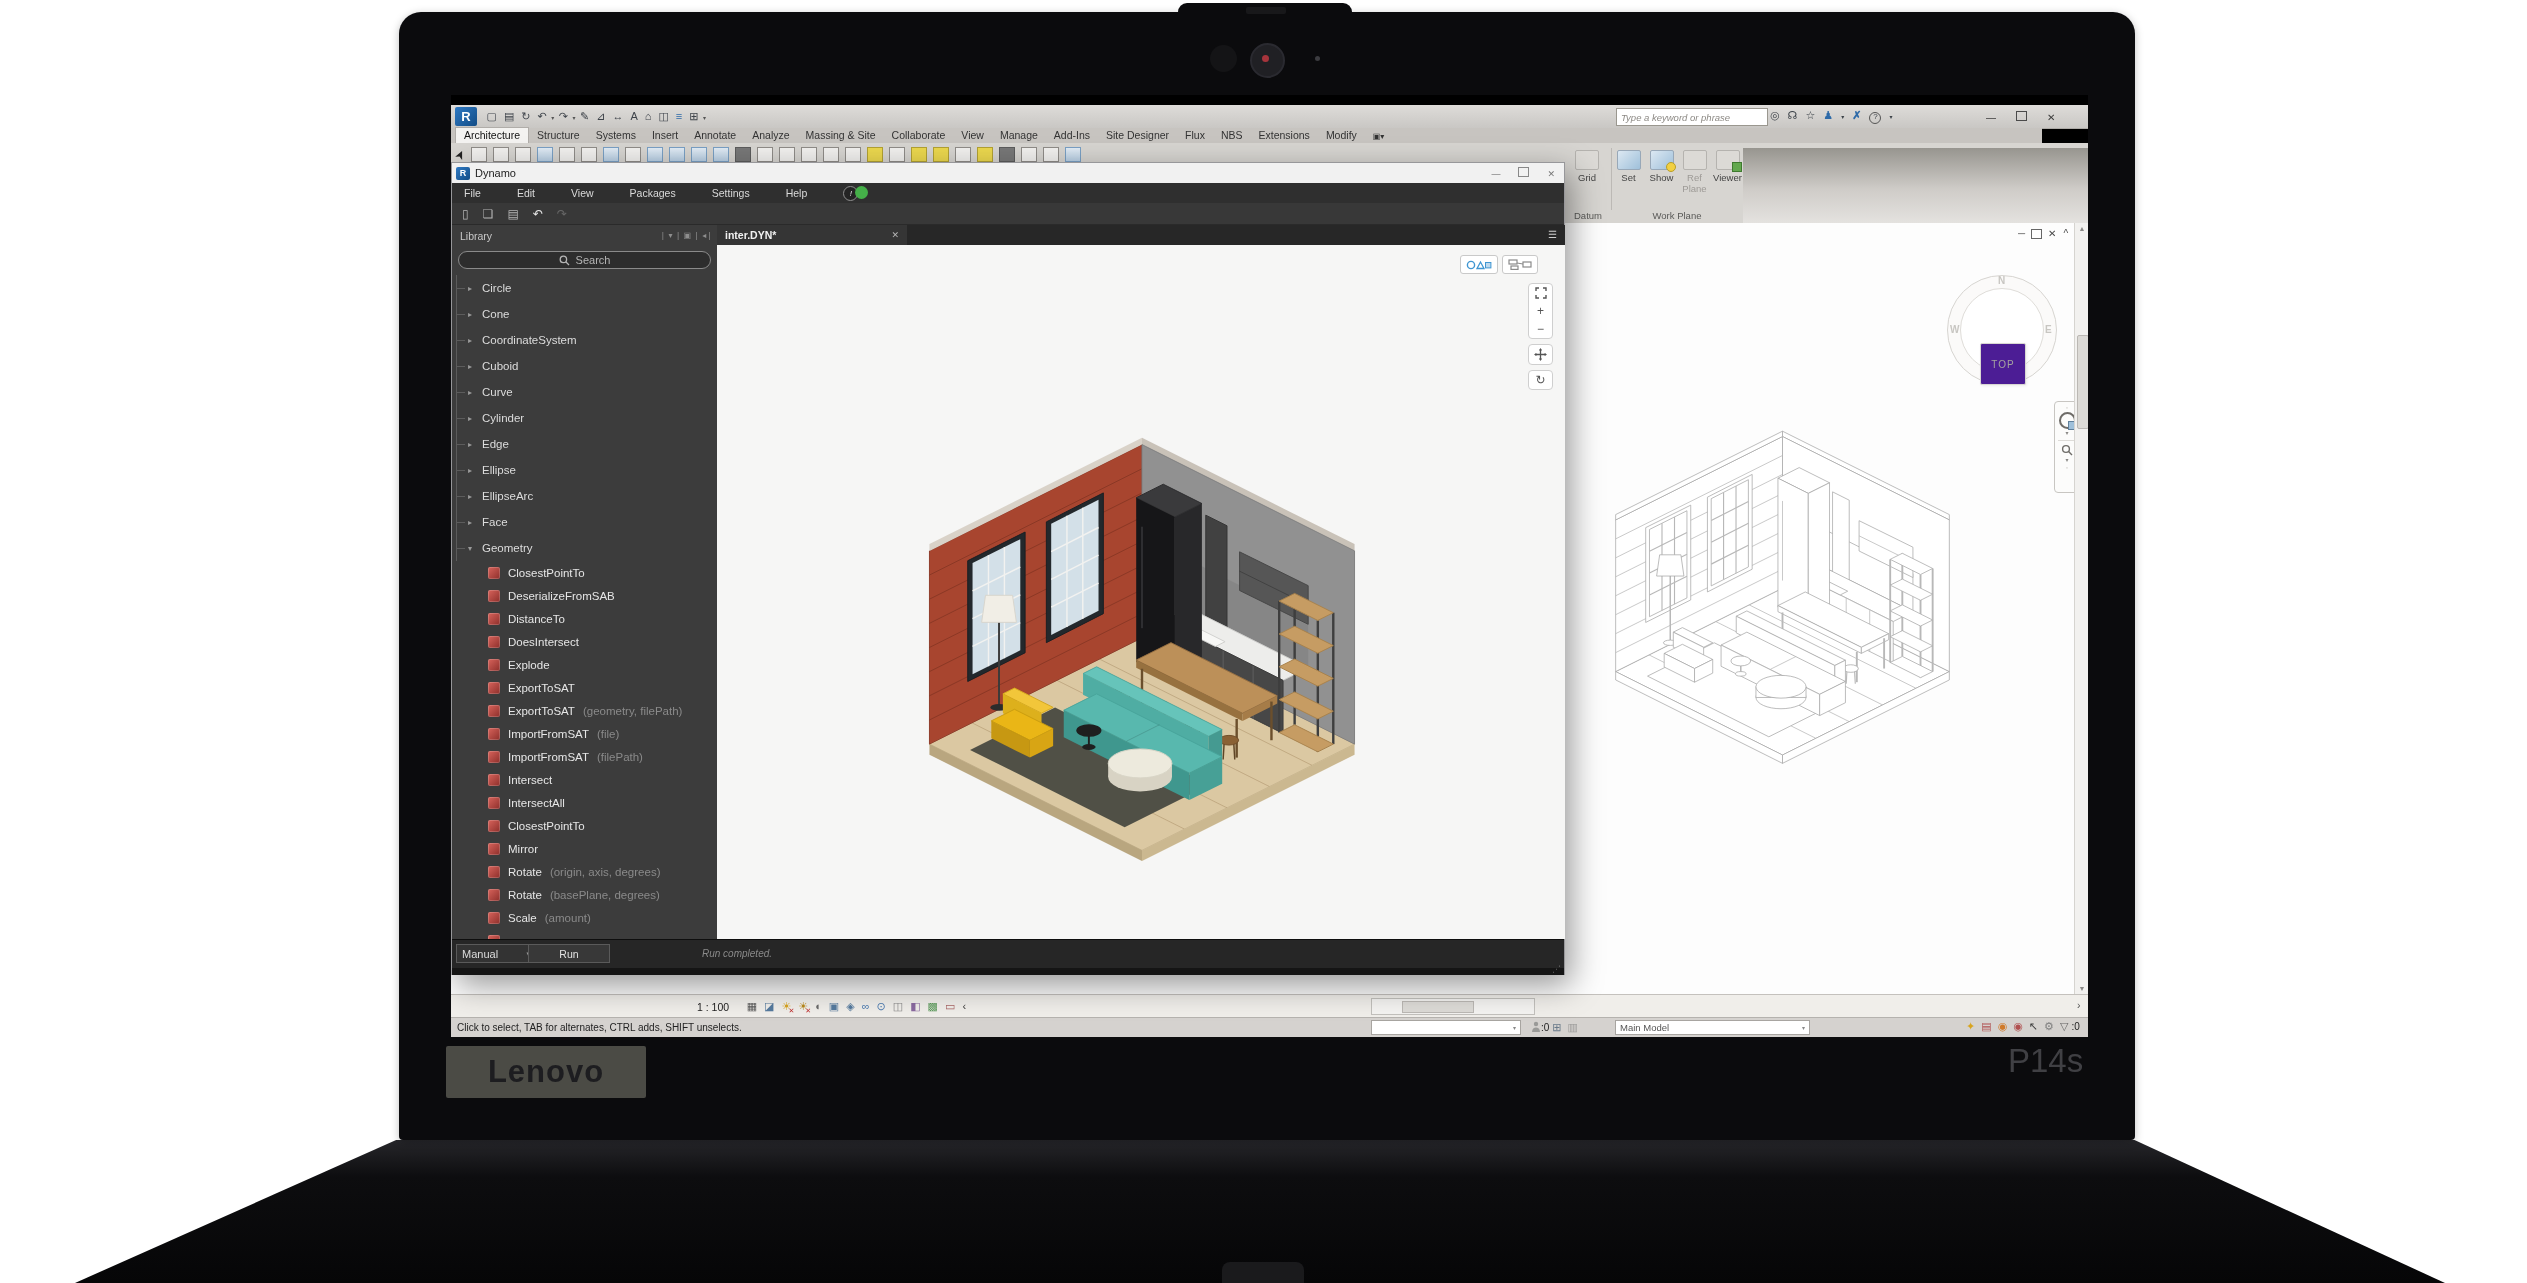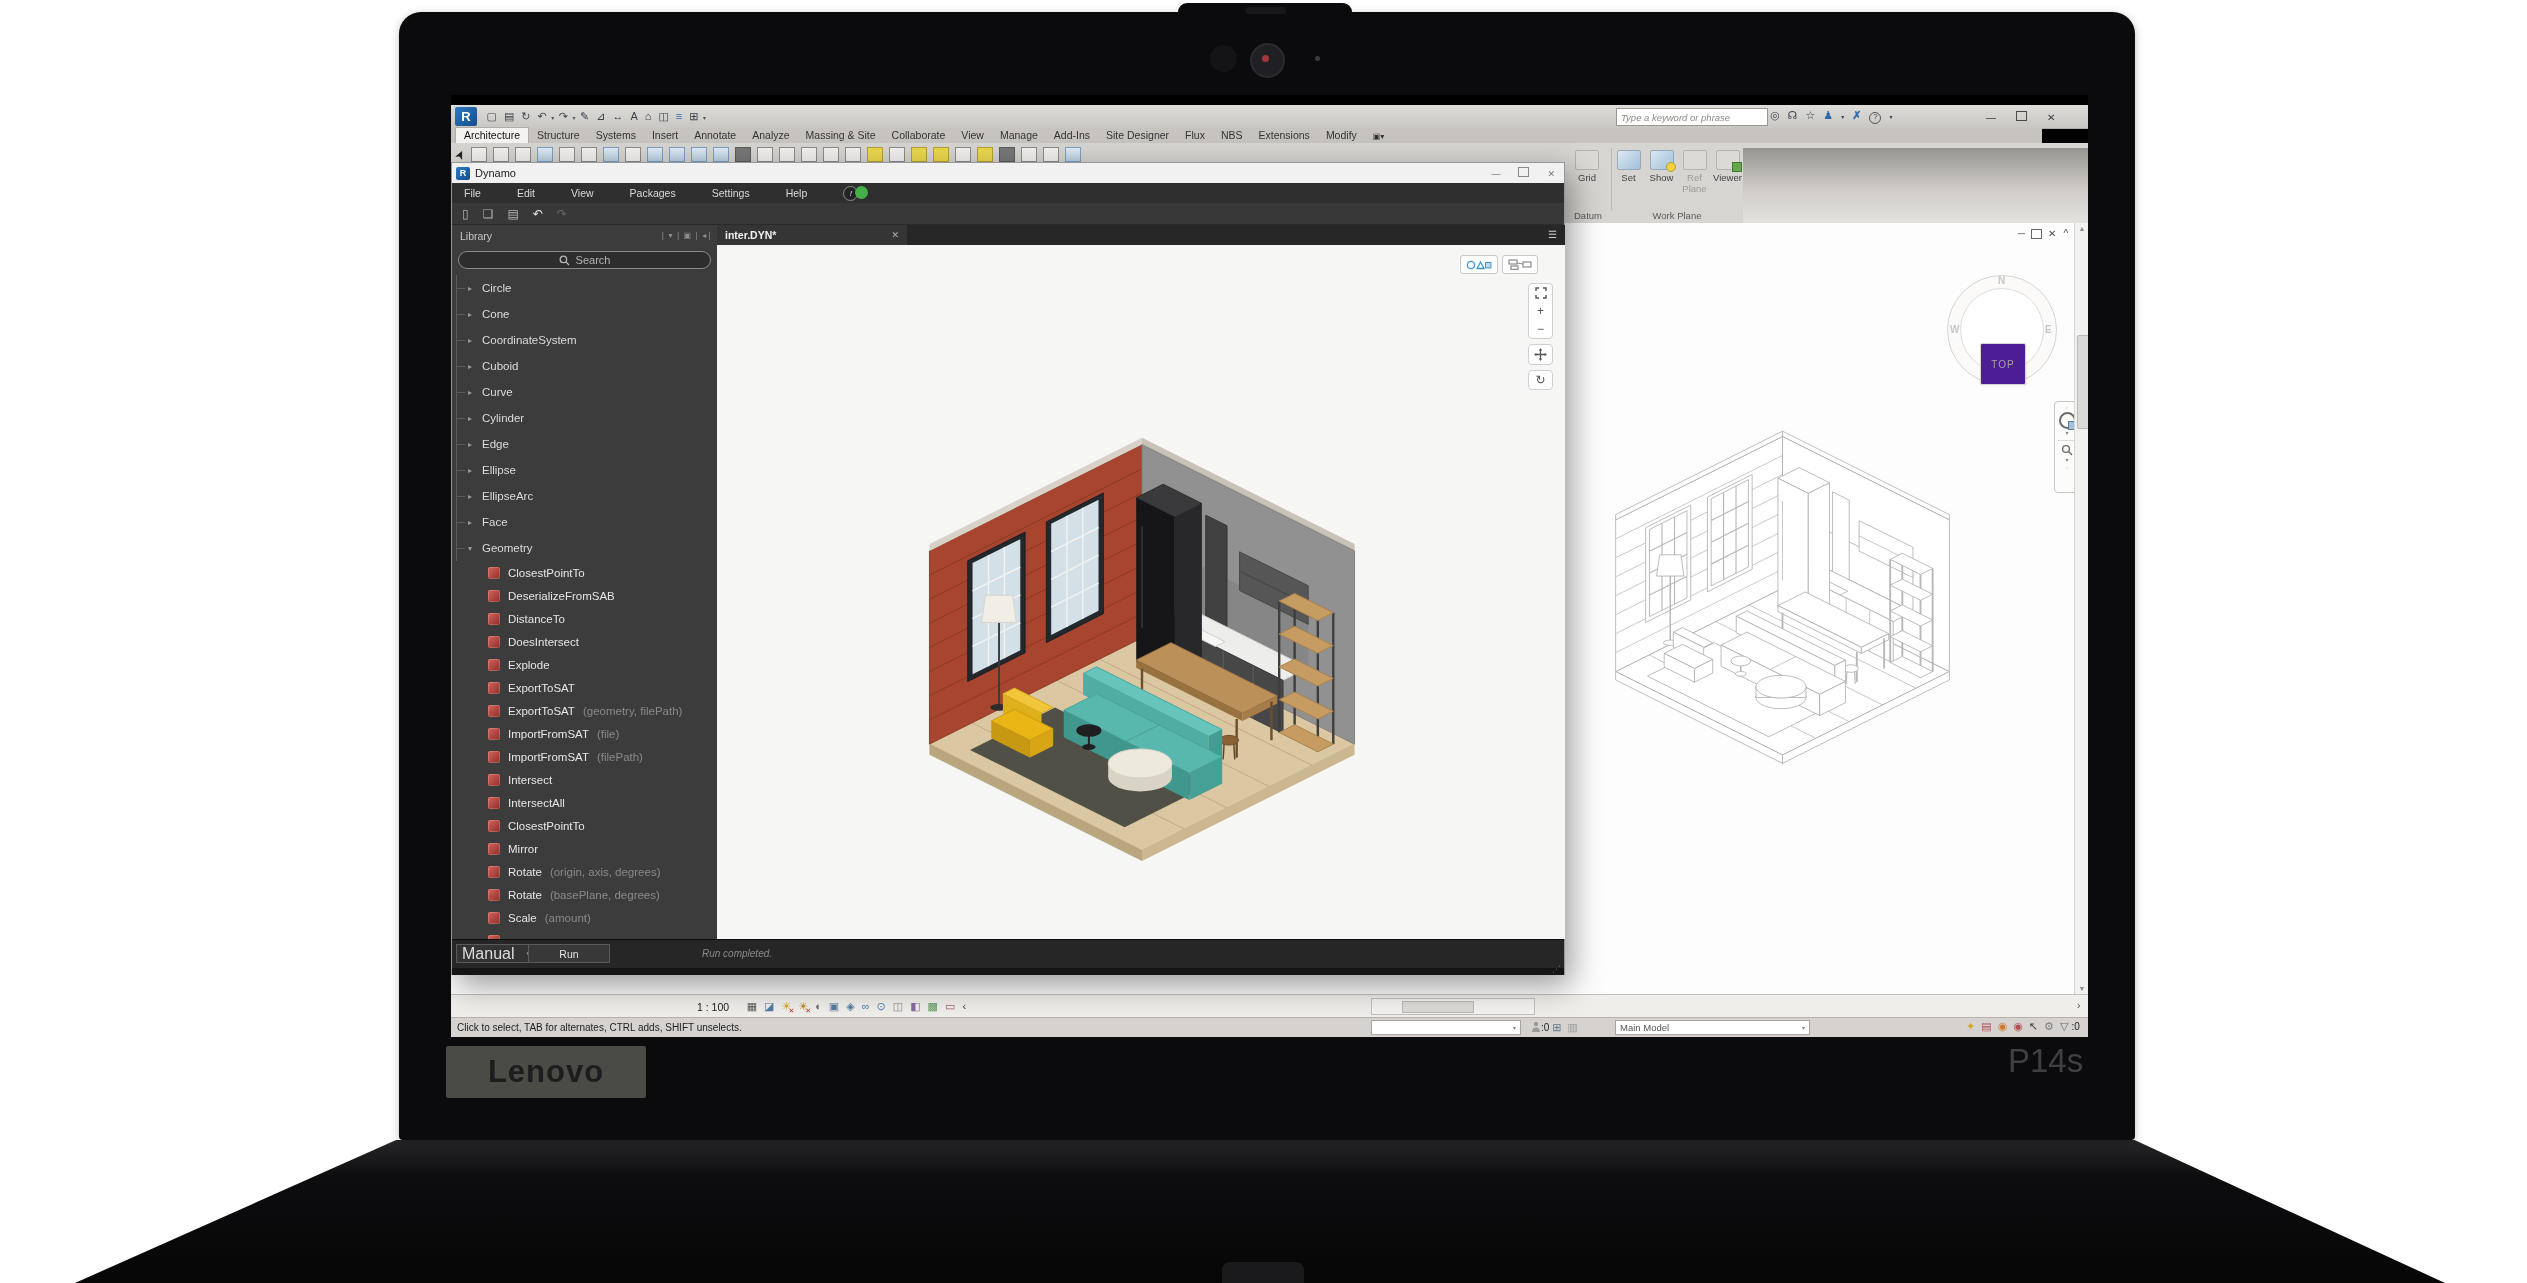--- a/index.html
+++ b/index.html
@@ -115,21 +115,21 @@
   #ws-tab .x{color:#b5b5b5;font-size:9px;}
   #ws-burger{margin-left:auto;margin-right:8px;color:#cccccc;font-size:10px;}
   #canvas{left:0;top:20px;width:100%;height:694px;background:#f6f6f5;overflow:hidden;}
   .cv-btn{height:17px;background:#fff;border:1px solid #c9c9c9;border-radius:3px;display:flex;align-items:center;justify-content:center;gap:2px;padding:0 5px;}
   #cv-toggle{left:743px;top:10px;display:flex;gap:4px;}
   #cv-zoombar{left:811px;top:38px;width:25px;display:flex;flex-direction:column;gap:5px;}
   .zpill{background:#fff;border:1px solid #cfcfcf;border-radius:4px;display:flex;flex-direction:column;align-items:center;padding:3px 0;gap:6px;}
   .zpill .g{color:#555;font-size:12px;}
   #dyn-run{left:0;top:776px;width:100%;height:29px;background:#262626;border-top:1px solid #0e0e0e;display:flex;align-items:center;}
   #run-mode{left:4px;top:4px;width:80px;height:19px;background:#333;border:1px solid #5a5a5a;display:flex;align-items:center;box-sizing:border-box;padding:0 5px;}
-  #run-mode .t{font-size:16px;color:#dcdcdc;flex:1;}
+  #run-mode .t{font-size:11px;color:#dcdcdc;flex:1;}
   #run-mode .car{color:#9a9a9a;font-size:7px;}
   #run-btn{left:76px;top:4px;width:82px;height:19px;background:#383838;border:1px solid #5a5a5a;display:flex;align-items:center;justify-content:center;font-size:10.5px;color:#e2e2e2;box-sizing:border-box;}
   #run-status{left:250px;top:8px;font-size:10px;font-style:italic;color:#8a8a8a;}
   #dyn-grip{left:0;top:805px;width:100%;height:7px;background:#151515;}
   #dyn-grip span{position:absolute;right:3px;top:-3px;color:#6a6a6a;font-size:9px;}
 </style>
 </head>
 <body>
 
 <div id="stage">

